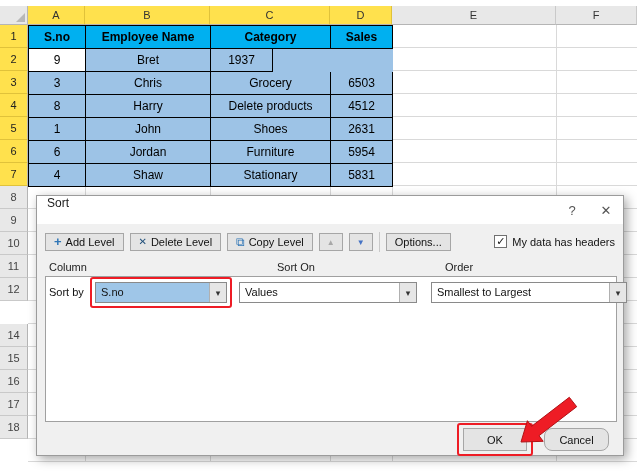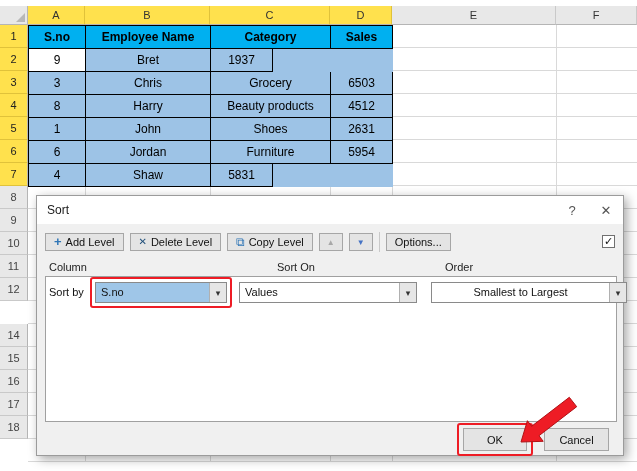--- a/index.html
+++ b/index.html
@@ -26,21 +26,21 @@
   .xtable { border-top:1px solid #000; border-left:1px solid #000; background:#9dc3e6; }
   .xrow { display:flex; height:23px; }
   .cell { border-right:1px solid #000; border-bottom:1px solid #000; font-size:12px; color:#000;
     display:flex; align-items:center; justify-content:center; background:#9dc3e6; overflow:hidden; white-space:nowrap; }
   .c0 { width:57px; } .c1 { width:125px; } .c2 { width:120px; } .c3 { width:62px; }
   .xrow.head .cell { background:#00b0f0; font-weight:bold; }
   .cell.active { background:#ffffff; }
 
   
   .dialog { background:#f0f0f0; border:1px solid #9b9b9b; box-shadow:3px 3px 10px rgba(0,0,0,0.35); }
-  .titlebar { height:28px; background:#ffffff; display:flex; align-items:center; }
+  .titlebar { height:28px; background:#ffffff; display:flex; }
   .dlg-title { font-size:12px; color:#1a1a1a; margin-left:10px; flex:1; }
   .tb-btn { width:34px; height:28px; display:flex; align-items:center; justify-content:center;
     font-size:13px; color:#555; cursor:default; }
   .toolbar { display:flex; align-items:center; gap:6px; }
   .dbtn { display:inline-flex; align-items:center; justify-content:center; gap:4px;
     background:#e4e4e4; border:1px solid #a6a6a6; height:18px; padding:0 8px;
     font-family:inherit; font-size:11px; color:#111; white-space:nowrap; }
   .dbtn.sq { width:24px; padding:0; }
   .ic { display:inline-block; line-height:1; }
   .ic.plus::before { content:"+"; color:#2e75b6; font-weight:bold; font-size:13px; }
@@ -119,38 +119,39 @@
     </div>
     <div class="xrow">
       <div class="cell c0">3</div>
       <div class="cell c1">Chris</div>
       <div class="cell c2">Grocery</div>
       <div class="cell c3">6503</div>
     </div>
     <div class="xrow">
       <div class="cell c0">8</div>
       <div class="cell c1">Harry</div>
-      <div class="cell c2">Beauty products</div>
+      <div class="cell c2">Delete products</div>
       <div class="cell c3">4512</div>
     </div>
     <div class="xrow">
       <div class="cell c0">1</div>
       <div class="cell c1">John</div>
       <div class="cell c2">Shoes</div>
       <div class="cell c3">2631</div>
     </div>
     <div class="xrow">
       <div class="cell c0">6</div>
       <div class="cell c1">Jordan</div>
       <div class="cell c2">Furniture</div>
       <div class="cell c3">5954</div>
     </div>
     <div class="xrow">
       <div class="cell c0">4</div>
       <div class="cell c1">Shaw</div>
+      <div class="cell c2">Stationary</div>
       <div class="cell c3">5831</div>
     </div>
   </div>
 
   <div class="abs dialog" style="left:36px;top:195px;width:588px;height:261px;">
     <div class="titlebar">
       <span class="dlg-title">Sort</span>
       <span class="tb-btn">
           <span>?</span>
         </span>
@@ -177,48 +178,49 @@
         </button>
       <button class="dbtn sq">
           <span class="ic down"></span>
         </button>
       <span class="vsep"></span>
       <button class="dbtn">
           <span>Options...</span>
         </button>
       <label class="chk">
         <span class="box"></span>
+        <span>My data has headers</span>
       </label>
     </div>
 
     <div class="abs hdr-lbl" style="left:12px;top:65px;">Column</div>
     <div class="abs hdr-lbl" style="left:204px;top:65px;margin-left:36px;">Sort On</div>
     <div class="abs hdr-lbl" style="left:408px;top:65px;">Order</div>
 
     <div class="abs list-area" style="left:8px;top:80px;width:572px;height:146px;"></div>
 
     <div class="abs sortby" style="left:12px;top:90px;">Sort by</div>
 
     <div class="abs combo hl" style="left:58px;top:86px;width:132px;">
       <span class="combo-text">S.no</span>
       <span class="combo-btn"></span>
     </div>
     <div class="abs combo" style="left:202px;top:86px;width:178px;">
       <span class="combo-text">Values</span>
       <span class="combo-btn"></span>
     </div>
-    <div class="abs combo" style="left:394px;top:86px;width:196px;text-align:center;">
+    <div class="abs combo" style="left:394px;top:86px;width:196px;">
       <span class="combo-text">Smallest to Largest</span>
       <span class="combo-btn"></span>
     </div>
 
     <div class="abs red-box" style="left:53px;top:81px;width:142px;height:31px;"></div>
 
     <button class="abs dbtn" style="left:426px;top:232px;width:64px;height:23px;">OK</button>
-    <button class="abs dbtn" style="left:507px;top:232px;width:65px;height:23px;">Cancel</button>
+    <button class="abs dbtn" style="left:507px;top:232px;width:65px;height:23px;border-radius:8px;">Cancel</button>
     <div class="abs red-box" style="left:420px;top:227px;width:76px;height:33px;"></div>
 
     <svg class="abs arrow-svg" style="left:476px;top:198px;" width="72" height="54" viewBox="0 0 72 54">
       <polygon points="56.3,3.3 18.6,32.3 14.4,26.7 8,48 30.2,47.3 26,41.7 63.7,12.7" fill="#ee1c25" stroke="#b01216" stroke-width="1" stroke-linejoin="round"></polygon>
     </svg>
   </div>
 
 </div>
 
 </body></html>

